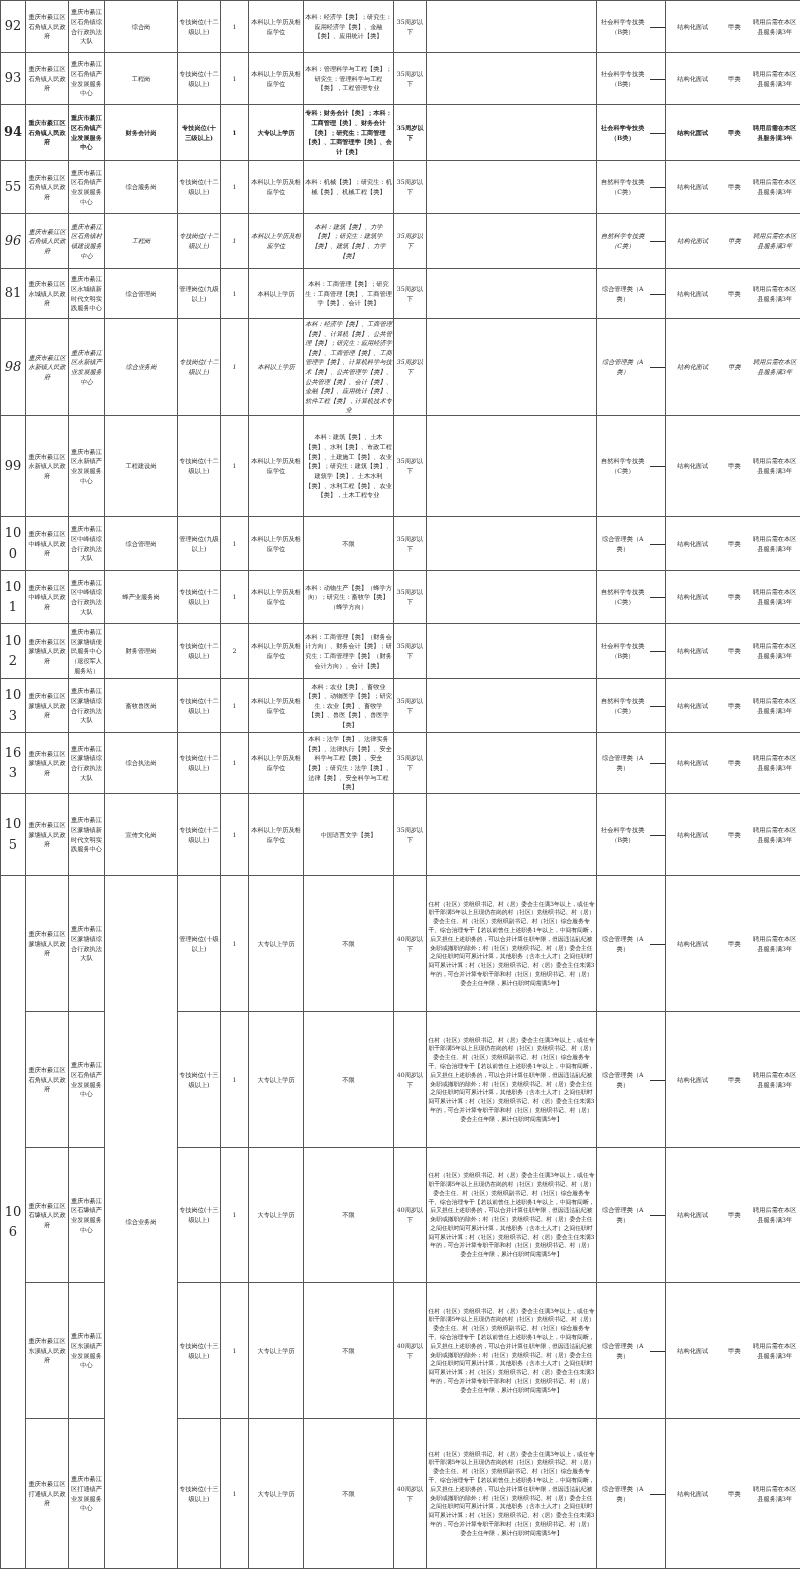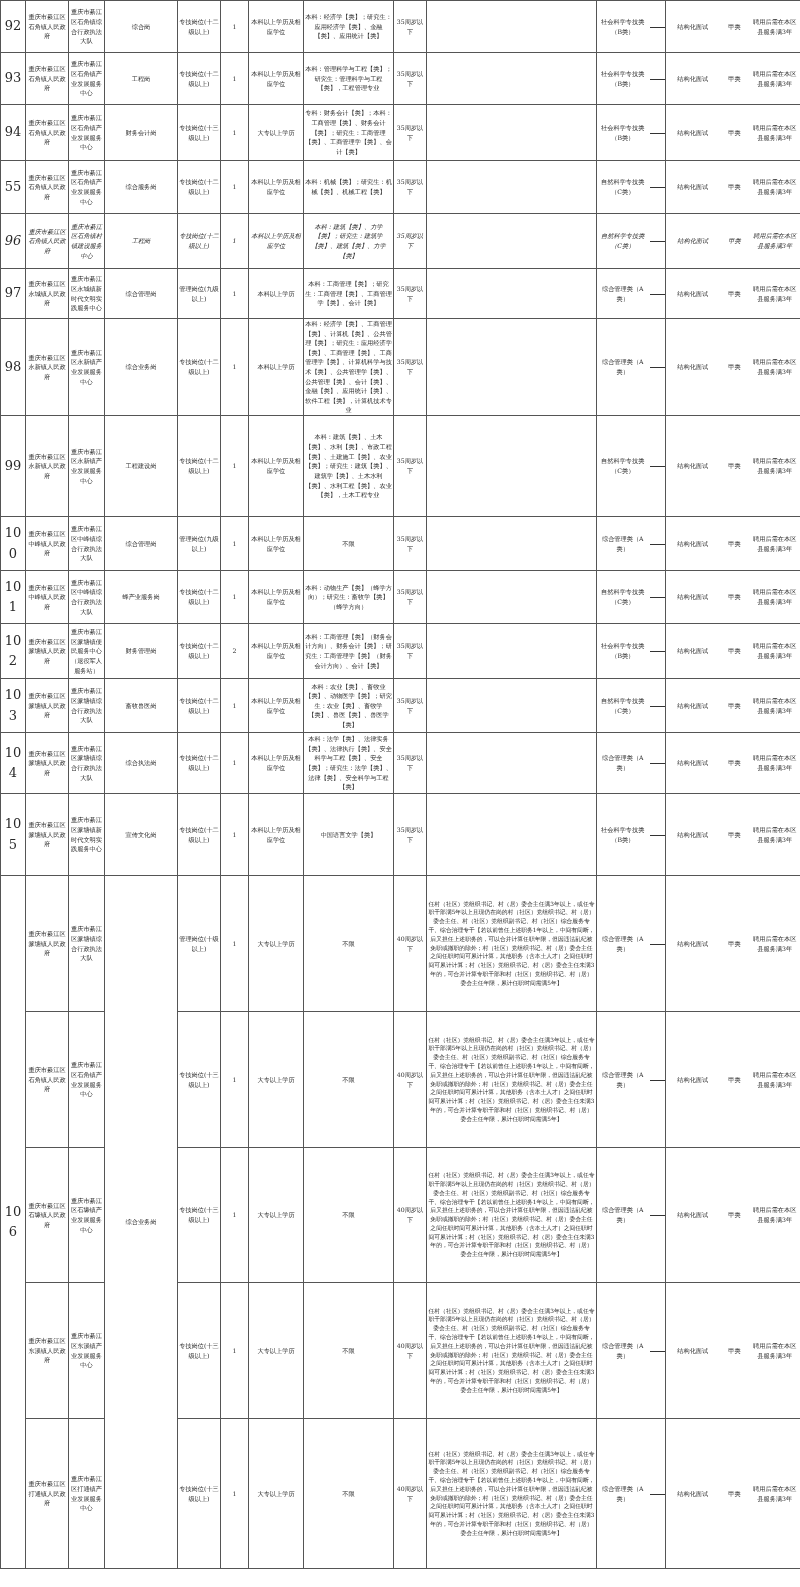--- a/index.html
+++ b/index.html
@@ -79,21 +79,21 @@
         <td class="c-edu">本科以上学历及相应学位</td>
         <td class="c-major">本科：管理科学与工程【类】；研究生：管理科学与工程【类】，工程管理专业</td>
         <td class="c-age">35周岁以下</td>
         <td class="c-other"></td>
         <td class="c-exam">社会科学专技类（B类）</td>
         <td class="c-dash"><span class="dash-line"></span></td>
         <td class="c-interview">结构化面试</td>
         <td class="c-class">甲类</td>
         <td class="c-note">聘用后需在本区县服务满3年</td>
       </tr>
-      <tr style="height: 56px;">
+      <tr style="height: 56px; font-weight: bold;">
         <td class="c-no">94</td>
         <td class="c-dept">重庆市綦江区石角镇人民政府</td>
         <td class="c-unit">重庆市綦江区石角镇产业发展服务中心</td>
         <td class="c-post">财务会计岗</td>
         <td class="c-type">专技岗位(十三级以上)</td>
         <td class="c-count">1</td>
         <td class="c-edu">大专以上学历</td>
         <td class="c-major">专科：财务会计【类】；本科：工商管理【类】、财务会计【类】；研究生：工商管理【类】、工商管理学【类】、会计【类】</td>
         <td class="c-age">35周岁以下</td>
         <td class="c-other"></td>
@@ -131,37 +131,37 @@
         <td class="c-major">本科：建筑【类】、力学【类】；研究生：建筑学【类】、建筑【类】、力学【类】</td>
         <td class="c-age">35周岁以下</td>
         <td class="c-other"></td>
         <td class="c-exam">自然科学专技类（C类）</td>
         <td class="c-dash"><span class="dash-line"></span></td>
         <td class="c-interview">结构化面试</td>
         <td class="c-class">甲类</td>
         <td class="c-note">聘用后需在本区县服务满3年</td>
       </tr>
       <tr style="height: 50px;">
-        <td class="c-no">97</td>
+        <td class="c-no">81</td>
         <td class="c-dept">重庆市綦江区永城镇人民政府</td>
         <td class="c-unit">重庆市綦江区永城镇新时代文明实践服务中心</td>
         <td class="c-post">综合管理岗</td>
         <td class="c-type">管理岗位(九级以上)</td>
         <td class="c-count">1</td>
         <td class="c-edu">本科以上学历</td>
         <td class="c-major">本科：工商管理【类】；研究生：工商管理【类】、工商管理学【类】、会计【类】</td>
         <td class="c-age">35周岁以下</td>
         <td class="c-other"></td>
         <td class="c-exam">综合管理类（A类）</td>
         <td class="c-dash"><span class="dash-line"></span></td>
         <td class="c-interview">结构化面试</td>
         <td class="c-class">甲类</td>
         <td class="c-note">聘用后需在本区县服务满3年</td>
       </tr>
-      <tr style="height: 86px;">
+      <tr style="height: 86px; font-style: italic;">
         <td class="c-no">98</td>
         <td class="c-dept">重庆市綦江区永新镇人民政府</td>
         <td class="c-unit">重庆市綦江区永新镇产业发展服务中心</td>
         <td class="c-post">综合业务岗</td>
         <td class="c-type">专技岗位(十二级以上)</td>
         <td class="c-count">1</td>
         <td class="c-edu">本科以上学历</td>
         <td class="c-major">本科：经济学【类】、工商管理【类】、计算机【类】、公共管理【类】；研究生：应用经济学【类】、工商管理【类】、工商管理学【类】、计算机科学与技术【类】、公共管理学【类】、公共管理【类】、会计【类】、金融【类】、应用统计【类】、软件工程【类】，计算机技术专业</td>
         <td class="c-age">35周岁以下</td>
         <td class="c-other"></td>
@@ -250,21 +250,21 @@
         <td class="c-major">本科：农业【类】、畜牧业【类】、动物医学【类】；研究生：农业【类】、畜牧学【类】、兽医【类】、兽医学【类】</td>
         <td class="c-age">35周岁以下</td>
         <td class="c-other"></td>
         <td class="c-exam">自然科学专技类（C类）</td>
         <td class="c-dash"><span class="dash-line"></span></td>
         <td class="c-interview">结构化面试</td>
         <td class="c-class">甲类</td>
         <td class="c-note">聘用后需在本区县服务满3年</td>
       </tr>
       <tr style="height: 61px;">
-        <td class="c-no">104</td>
+        <td class="c-no">163</td>
         <td class="c-dept">重庆市綦江区篆塘镇人民政府</td>
         <td class="c-unit">重庆市綦江区篆塘镇综合行政执法大队</td>
         <td class="c-post">综合执法岗</td>
         <td class="c-type">专技岗位(十二级以上)</td>
         <td class="c-count">1</td>
         <td class="c-edu">本科以上学历及相应学位</td>
         <td class="c-major">本科：法学【类】、法律实务【类】、法律执行【类】、安全科学与工程【类】、安全【类】；研究生：法学【类】、法律【类】、安全科学与工程【类】</td>
         <td class="c-age">35周岁以下</td>
         <td class="c-other"></td>
         <td class="c-exam">综合管理类（A类）</td>

